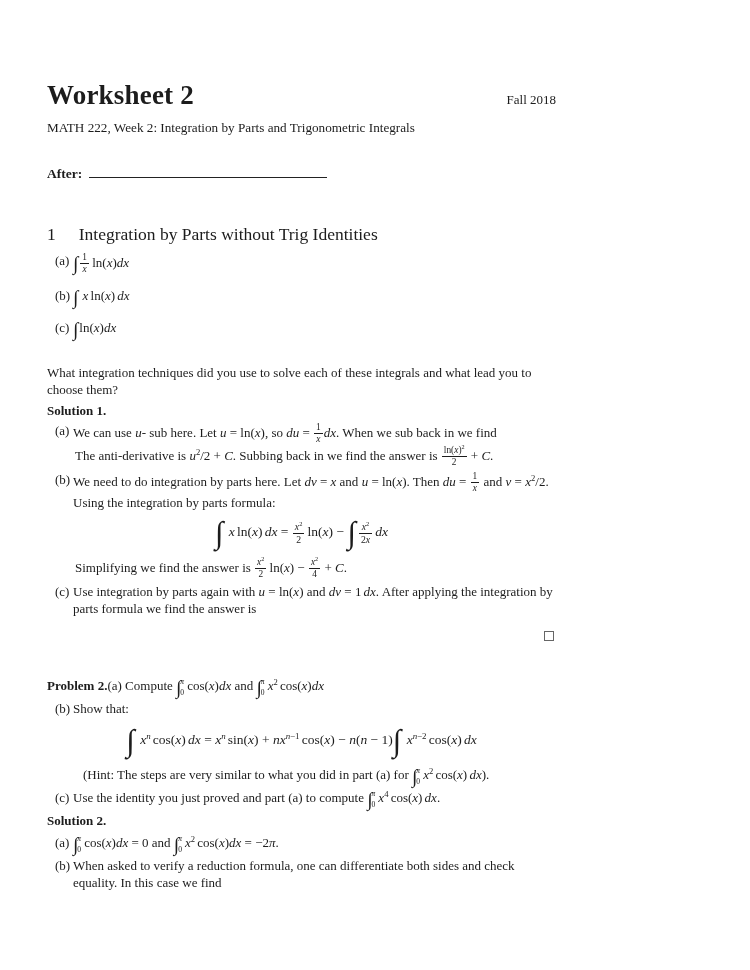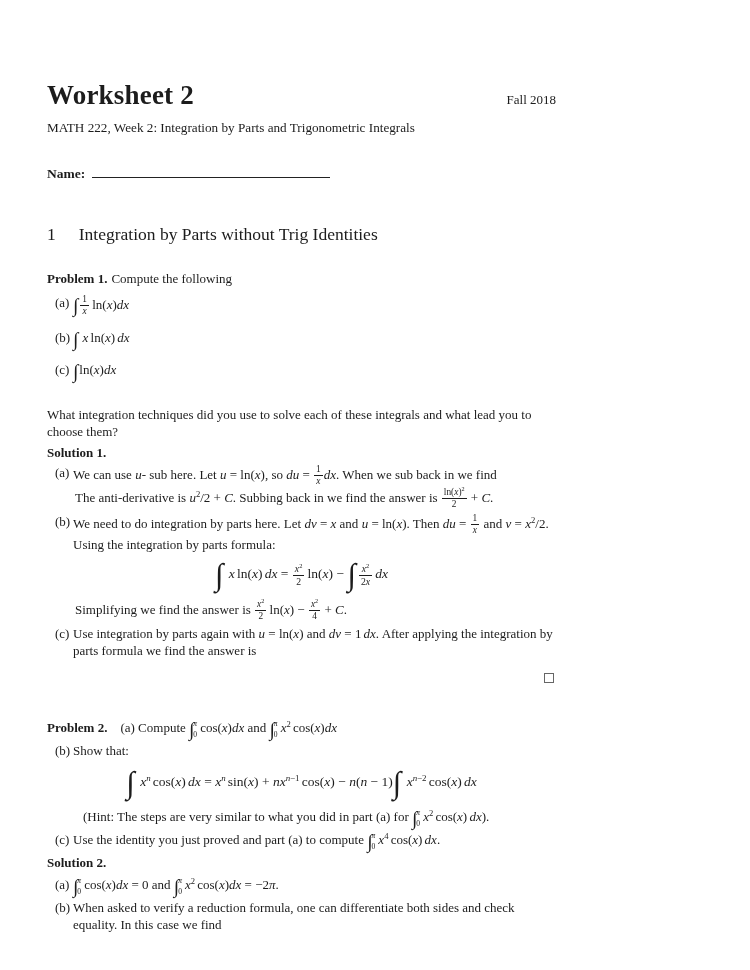--- a/index.html
+++ b/index.html
@@ -14,21 +14,21 @@
 
   .nameline { margin-top:30px; font-size:13.5px; }
   .nameline b { font-weight:700; }
   .nl { display:inline-block; width:238px; height:12px; border-bottom:1.4px solid #222; margin-left:7px; }
 
   .sec { margin-top:42px; font-size:17.5px; font-weight:400; }
   .sec .snum { margin-right:23px; }
 
   .para { font-size:13px; line-height:17px; }
   .plabel { font-weight:700; margin-right:4px; }
-  .plabel2 { font-weight:700; margin-right:13px; }
+  .plabel2 { font-weight:700; }
   .slabel { font-weight:700; }
 
   .item { display:flex; font-size:13px; line-height:17px; }
   .item .tag { flex:0 0 26px; padding-left:8px; }
   .item .body { flex:1; }
 
   .pindent { padding-left:28px; }
   .hindent { padding-left:36px; }
 
   .disp { text-align:center; font-size:13.5px; line-height:1.1; }
@@ -60,28 +60,27 @@
 <div class="page">
 
   <div class="header">
     <h1 class="title">Worksheet 2</h1>
     <span class="term">Fall 2018</span>
   </div>
 
   <div class="subtitle">MATH 222, Week 2: Integration by Parts and Trigonometric Integrals</div>
 
   <div class="nameline">
-    <b>Name:</b><span class="nl"></span>
+    <b>After:</b><span class="nl"></span>
   </div>
 
   <div class="sec">
     <span class="snum">1</span><span>Integration by Parts without Trig Identities</span>
   </div>
 
-  <p class="para mt25"><b class="plabel">Problem 1.</b><span>Compute the following</span></p>
 
   <div class="item mt7">
     <span class="tag">(a)</span>
     <span class="body math"><span class="int">∫</span><span class="frac">
           <span class="fn">1</span>
           <span class="fd"><i>x</i></span>
         </span><span class="ts"></span>ln(<i>x</i>)<i>d</i><i>x</i></span>
   </div>
   <div class="item mt12">
     <span class="tag">(b)</span>

